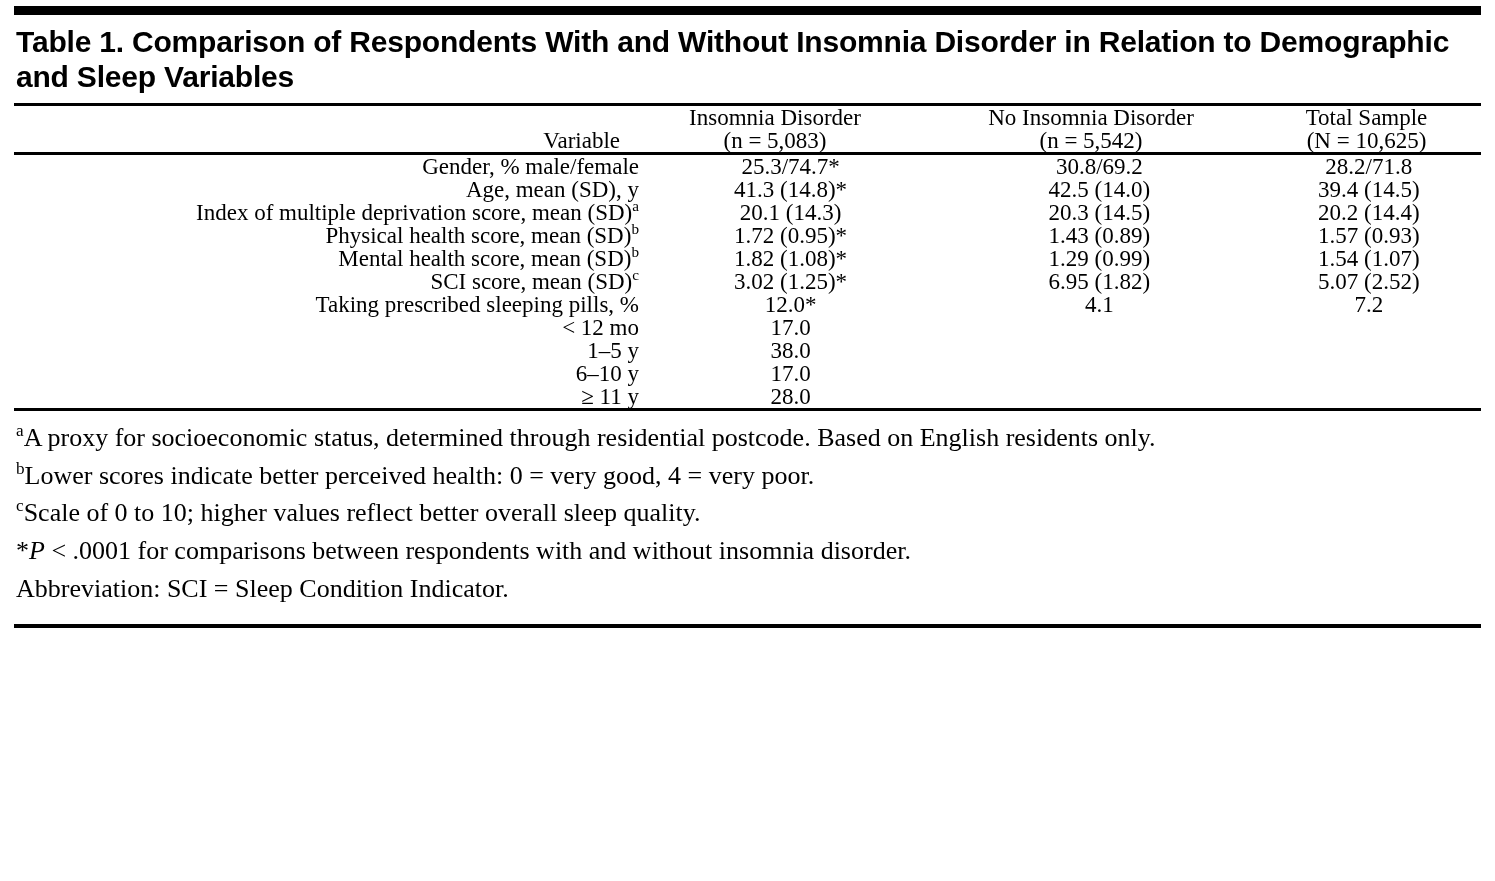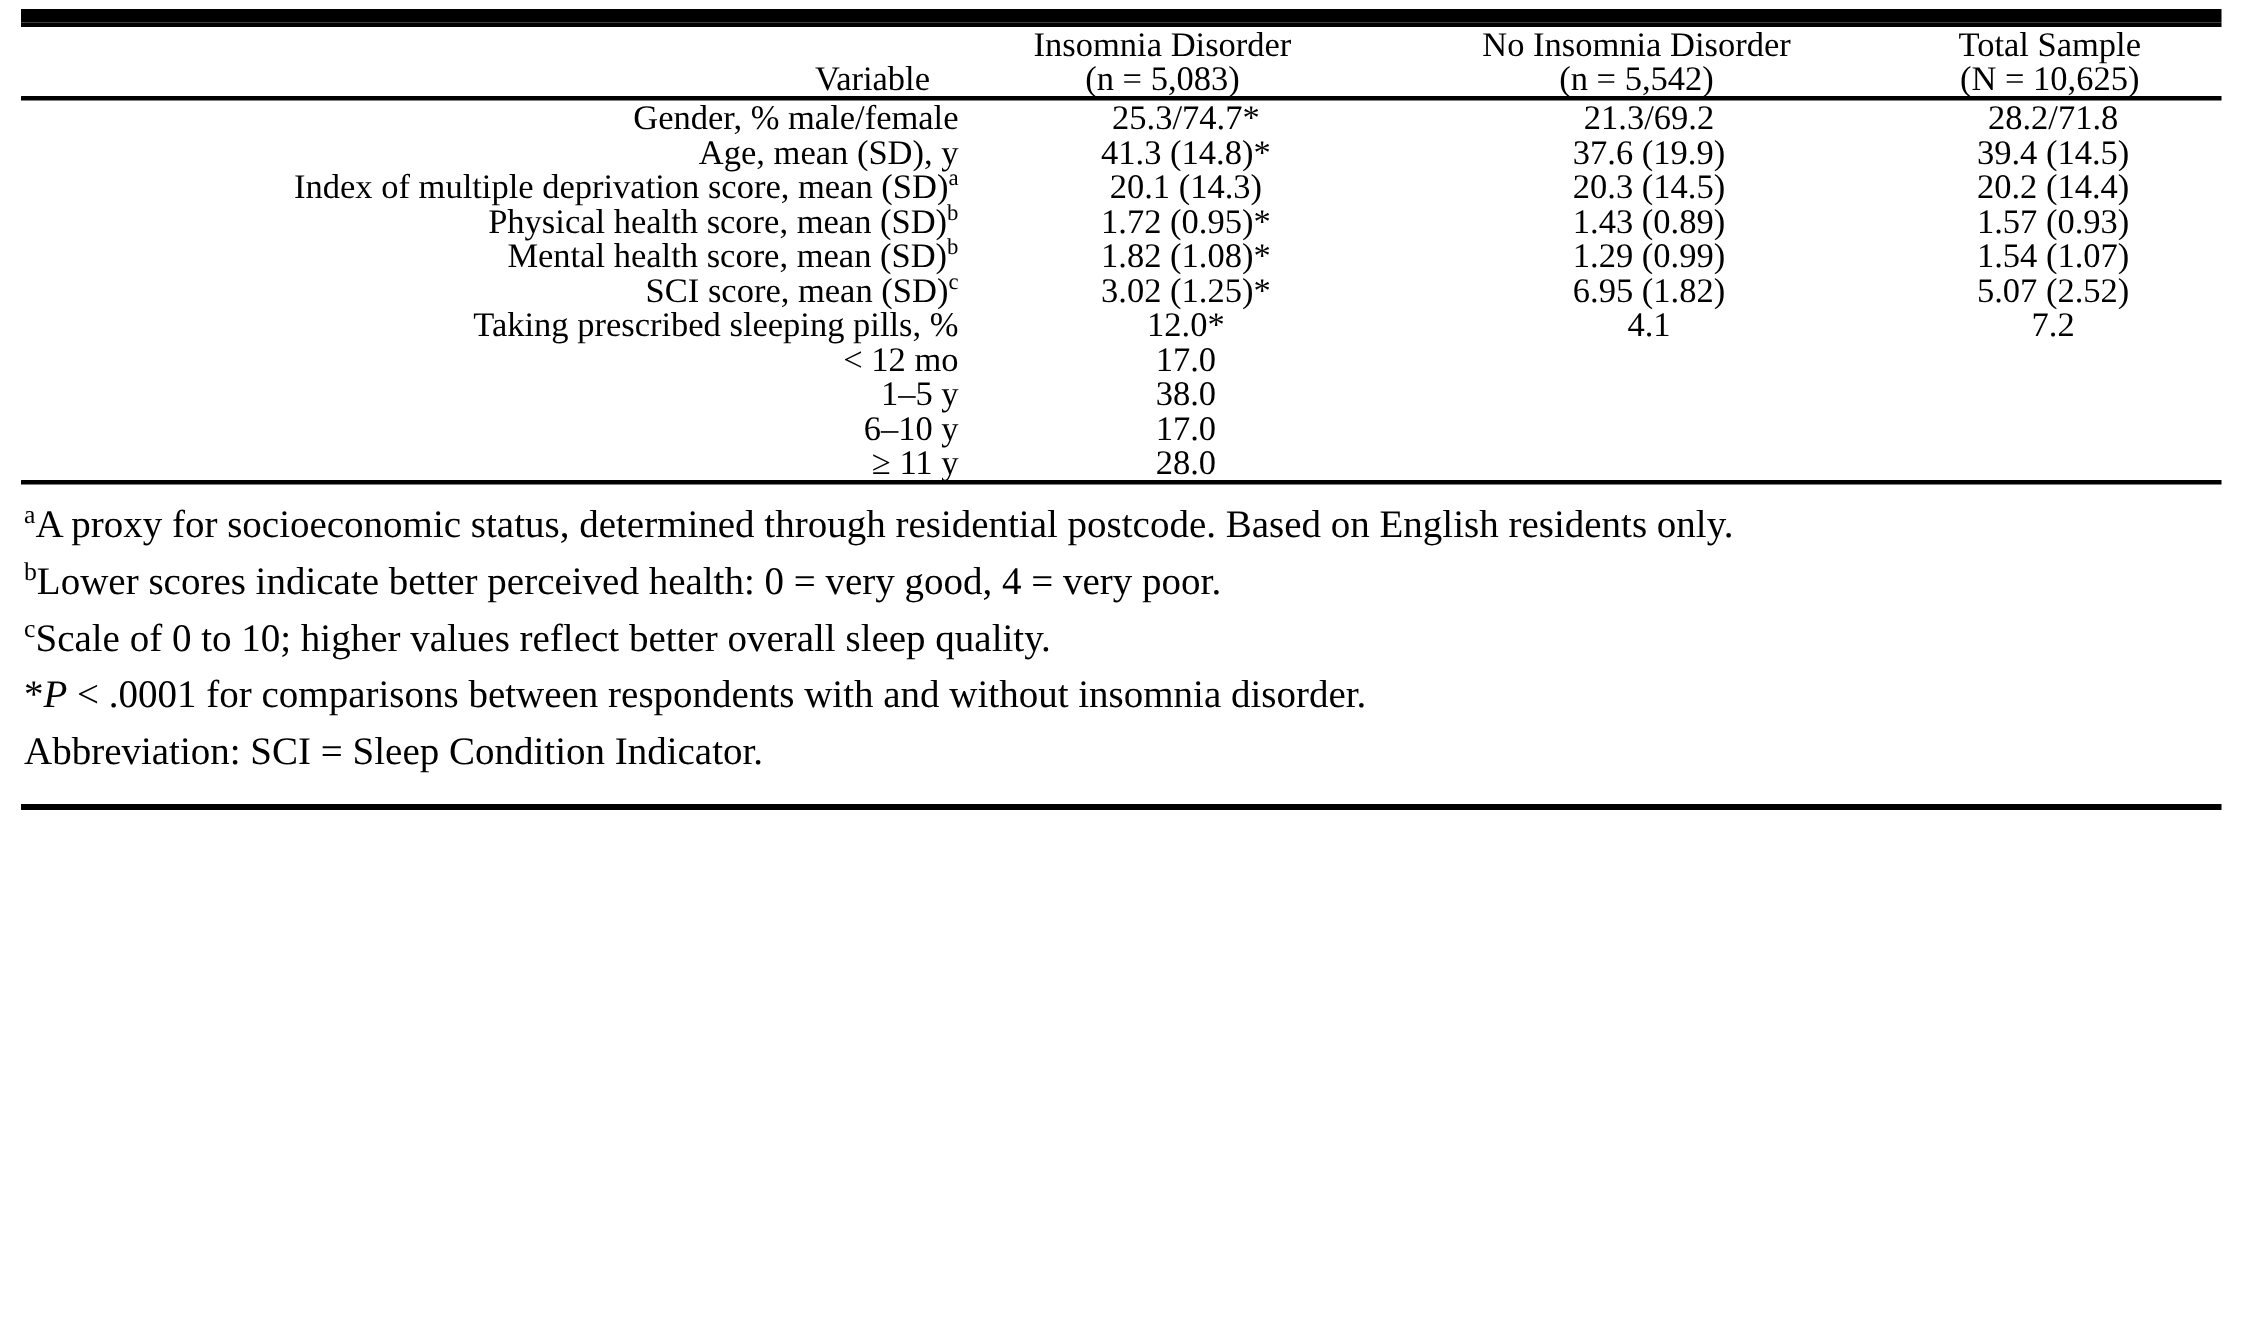--- a/index.html
+++ b/index.html
@@ -83,20 +83,21 @@
   .notes div { padding: 2px 0; }
   i { font-style: italic; }
 </style>
 </head>
 <body>
 
 <div class="table-wrap">
 
   <div class="rule-top"></div>
 
+  <div class="title">Table 1. Comparison of Respondents With and Without Insomnia Disorder in Relation to Demographic and Sleep Variables</div>
 
   <div class="rule-thin"></div>
 
   <table class="data">
     <thead>
       <tr class="hdr-line1">
         <td class="col-var"></td>
         <td class="col-a">Insomnia Disorder</td>
         <td class="col-b">No Insomnia Disorder</td>
         <td class="col-c">Total Sample</td>
@@ -110,27 +111,27 @@
     </thead>
   </table>
 
   <div class="rule-mid"></div>
 
   <table class="data">
     <tbody id="rows-body">
         <tr class="body-row">
           <td class="col-var">Gender, % male/female</td>
           <td class="col-a">25.3/74.7*</td>
-          <td class="col-b">21.3/69.2</td>
+          <td class="col-b">30.8/69.2</td>
           <td class="col-c">28.2/71.8</td>
         </tr>
         <tr class="body-row">
           <td class="col-var">Age, mean (SD), y</td>
           <td class="col-a">41.3 (14.8)*</td>
-          <td class="col-b">37.6 (19.9)</td>
+          <td class="col-b">42.5 (14.0)</td>
           <td class="col-c">39.4 (14.5)</td>
         </tr>
         <tr class="body-row">
           <td class="col-var">Index of multiple deprivation score, mean (SD)<sup>a</sup></td>
           <td class="col-a">20.1 (14.3)</td>
           <td class="col-b">20.3 (14.5)</td>
           <td class="col-c">20.2 (14.4)</td>
         </tr>
         <tr class="body-row">
           <td class="col-var">Physical health score, mean (SD)<sup>b</sup></td>

